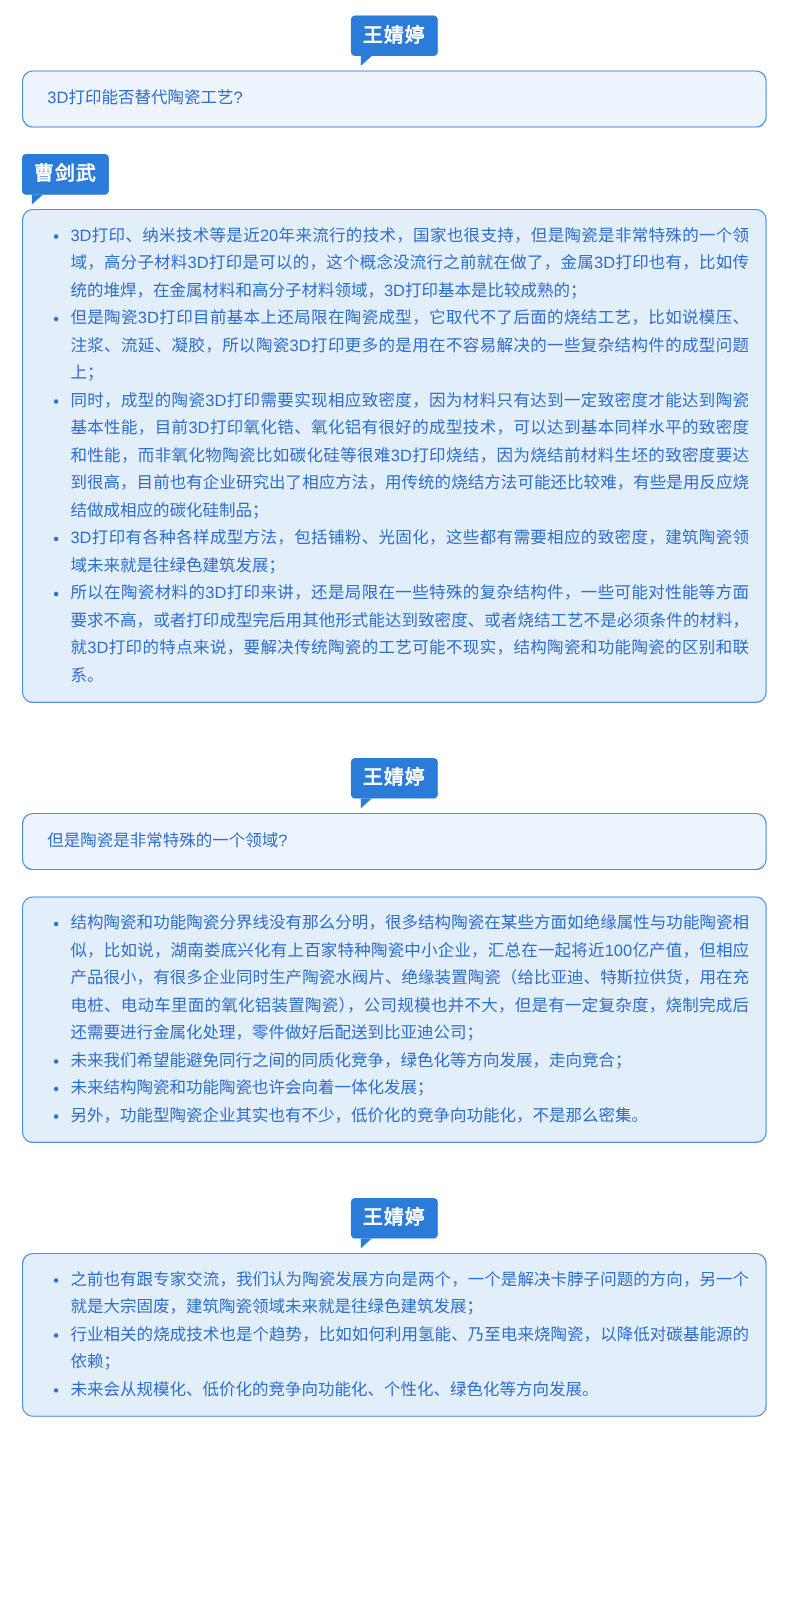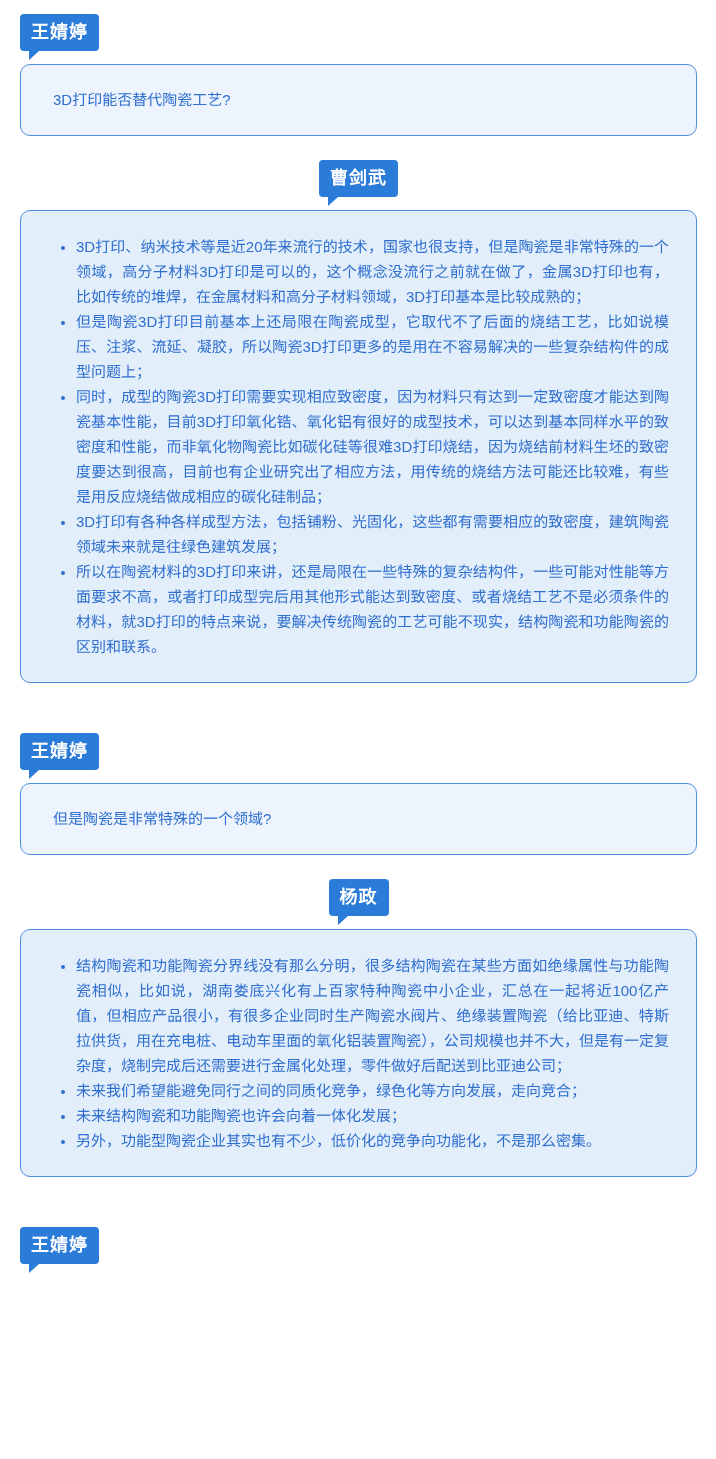--- a/index.html
+++ b/index.html
@@ -13,22 +13,22 @@
   html,body{margin:0;padding:0;background:#ffffff;}
   body{
     width:716px;
     font-family:"Liberation Sans","DejaVu Sans",sans-serif;
   }
   .page{
     padding:14px 19px 12px 20px;
   }
   .qa + .qa{margin-top:50px;}
 
-  .badge-row{line-height:0;}
-  .badge-row.right{text-align:center;}
+  .badge-row{line-height:0;text-align:center;}
+  .badge-row.right{text-align:left;}
 
   .speaker-badge{
     position:relative;
     display:inline-block;
     background:var(--badge);
     color:#ffffff;
     font-size:18px;
     font-weight:bold;
     line-height:1;
     padding:9px 11px 10px;
@@ -50,30 +50,30 @@
     border-radius:10px;
     color:var(--text-blue);
     font-size:15px;
   }
   .bubble.question{
     background:var(--question-bg);
     padding:14px 20px;
     margin:13px 0 24px;
   }
   .bubble.question p{
-    margin:12px;
+    margin:2px;
     line-height:18px;
   }
   .bubble.answer{
     background:var(--answer-bg);
     padding:11px 15px 11px 20px;
     margin-top:13px;
   }
   .bubble.answer ul{
-    margin:12px;
+    margin:0;
     padding-left:23px;
   }
   .bubble.answer li{
     line-height:25px;
     text-align:justify;
   }
   .bubble.answer li::marker{
     color:var(--text-blue);
     font-size:13px;
   }
@@ -104,32 +104,36 @@
     </div>
   </section>
 
   <section class="qa">
     <div class="badge-row left">
       <span class="speaker-badge">王婧婷</span>
     </div>
     <div class="bubble question">
       <p>但是陶瓷是非常特殊的一个领域?</p>
     </div>
-    <div class="badge-row right">
-      <span class="speaker-badge">杨政</span>
-    </div>
     <div class="bubble answer">
       <ul>
         <li>结构陶瓷和功能陶瓷分界线没有那么分明，很多结构陶瓷在某些方面如绝缘属性与功能陶瓷相似，比如说，湖南娄底兴化有上百家特种陶瓷中小企业，汇总在一起将近100亿产值，但相应产品很小，有很多企业同时生产陶瓷水阀片、绝缘装置陶瓷（给比亚迪、特斯拉供货，用在充电桩、电动车里面的氧化铝装置陶瓷），公司规模也并不大，但是有一定复杂度，烧制完成后还需要进行金属化处理，零件做好后配送到比亚迪公司；</li>
         <li>未来我们希望能避免同行之间的同质化竞争，绿色化等方向发展，走向竞合；</li>
         <li>未来结构陶瓷和功能陶瓷也许会向着一体化发展；</li>
         <li>另外，功能型陶瓷企业其实也有不少，低价化的竞争向功能化，不是那么密集。</li>
       </ul>
     </div>
   </section>
 
   <section class="qa">
     <div class="badge-row left">
       <span class="speaker-badge">王婧婷</span>
     </div>
+    <div class="bubble answer">
+      <ul>
+        <li>之前也有跟专家交流，我们认为陶瓷发展方向是两个，一个是解决卡脖子问题的方向，另一个就是大宗固废，建筑陶瓷领域未来就是往绿色建筑发展；</li>
+        <li>行业相关的烧成技术也是个趋势，比如如何利用氢能、乃至电来烧陶瓷，以降低对碳基能源的依赖；</li>
+        <li>未来会从规模化、低价化的竞争向功能化、个性化、绿色化等方向发展。</li>
+      </ul>
+    </div>
   </section>
 
 </div>
 
 </body></html>

